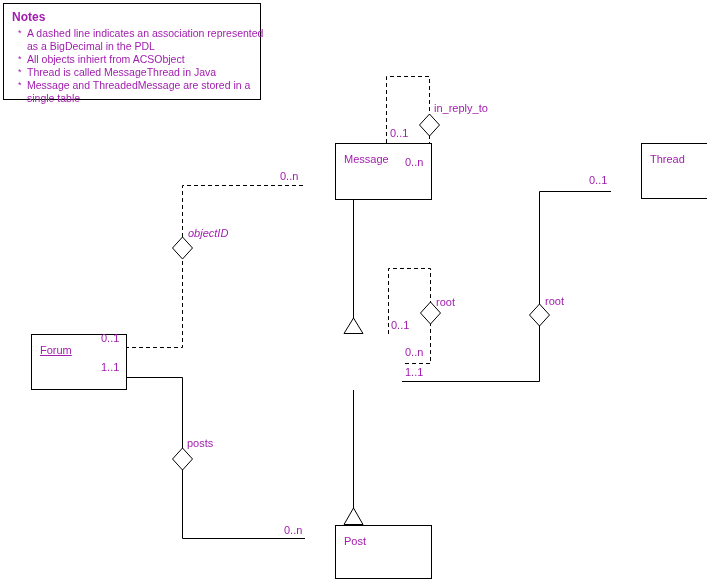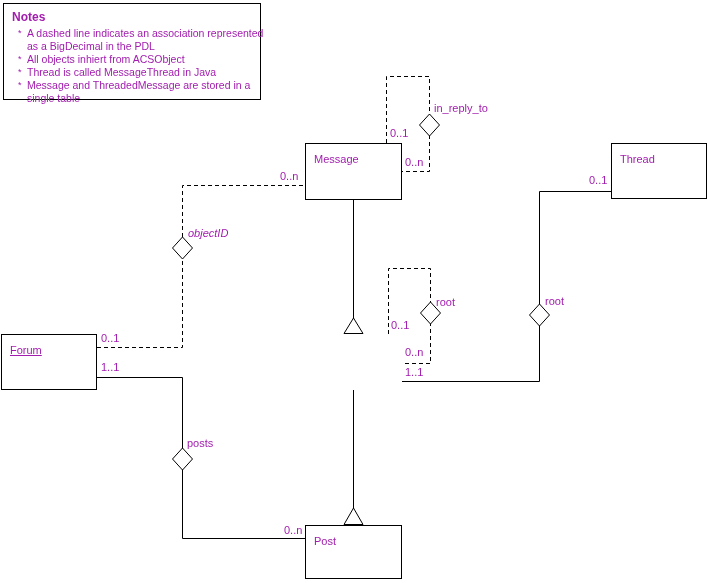--- a/index.html
+++ b/index.html
@@ -6,21 +6,21 @@
   #canvas{
     position:relative;width:707px;height:583px;background:#ffffff;
     font-family:"Liberation Sans", sans-serif;color:#a21caf;overflow:hidden;
   }
   svg.connectors{position:absolute;left:0;top:0;width:707px;height:583px;}
   .solid{stroke:#000;fill:none;stroke-width:1;}
   .dashed{stroke:#000;fill:none;stroke-width:1;stroke-dasharray:4 3;}
   .diamond,.tri{fill:#ffffff;stroke:#000;stroke-width:1;}
   .entity{
     position:absolute;background:#ffffff;border:1px solid #000;
-    box-sizing:border-box;font-size:11px;padding:9px 0 0 8px;
+    box-sizing:border-box;font-size:11px;padding:9px 0 0 8px;margin-left:30px;
   }
   .e-message{left:305px;top:143px;width:97px;height:57px;}
   .e-thread{left:611px;top:143px;width:96px;height:56px;}
   .e-threadedmessage{left:305px;top:334px;width:97px;height:56px;}
   .e-forum{left:1px;top:334px;width:96px;height:56px;text-decoration:underline;}
   .e-post{left:305px;top:525px;width:97px;height:54px;}
   .lbl{position:absolute;font-size:11px;line-height:11px;white-space:nowrap;}
   .notes{
     position:absolute;left:3px;top:3px;width:258px;height:97px;
     border:1px solid #000;box-sizing:border-box;background:#fff;

